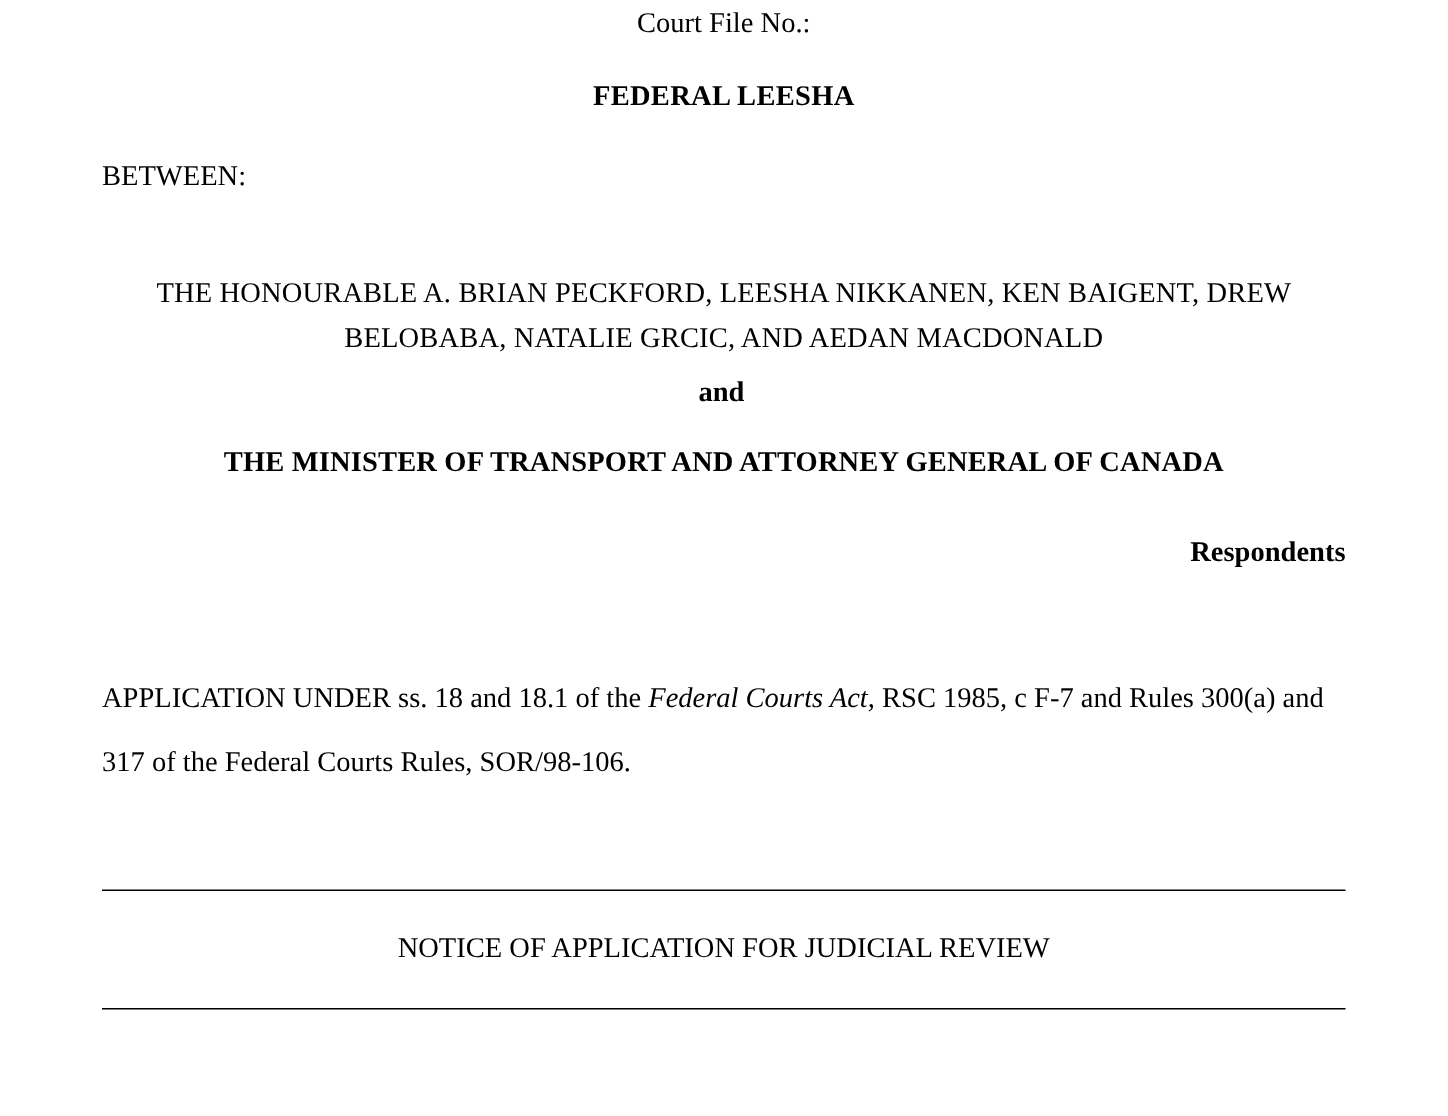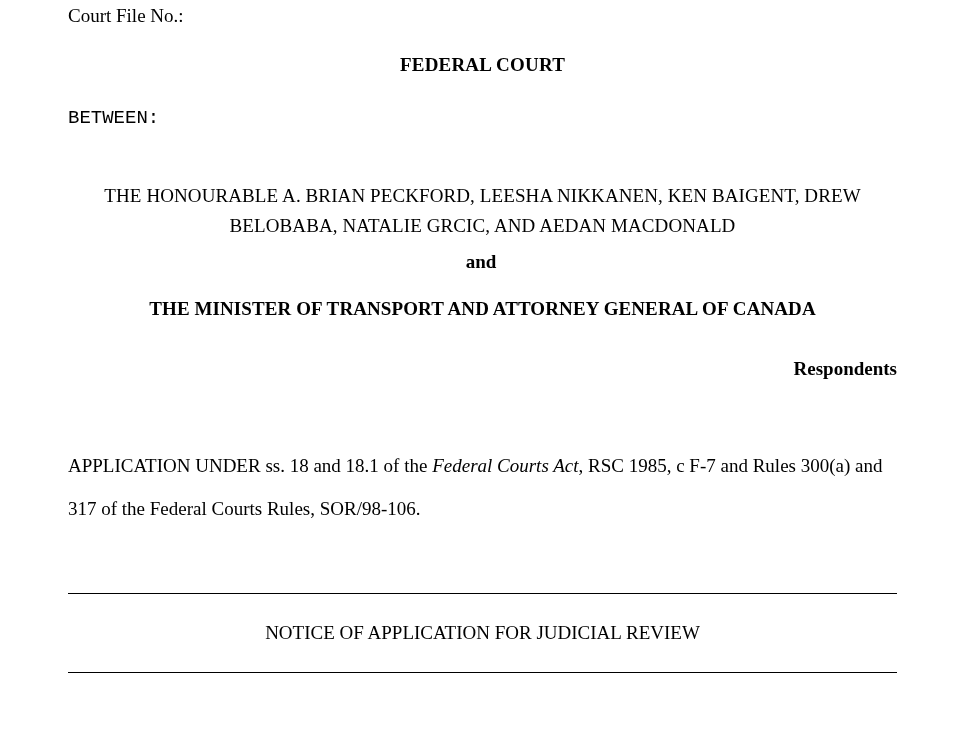--- a/index.html
+++ b/index.html
@@ -15,36 +15,35 @@
     color: #000000;
   }
   .page {
     position: relative;
     width: 965px;
     height: 744px;
     box-sizing: border-box;
     padding: 0 68px;
   }
   .court-file-no {
-    text-align: left;
+    text-align: center;
     font-size: 19px;
     line-height: 24px;
     padding-top: 4px;
   }
   .court-title {
     text-align: center;
     font-weight: bold;
     font-size: 19px;
     margin-top: 26px;
     letter-spacing: 0.2px;
   }
   .between {
     font-size: 19px;
     margin-top: 31px;
-    font-family: Liberation Mono, monospace;
   }
   .applicants-names {
     text-align: center;
     font-weight: normal;
     font-size: 19px;
     line-height: 30px;
     margin-top: 52px;
     letter-spacing: 0.1px;
   }
   .party-label {
@@ -101,21 +100,21 @@
     margin-top: 28px;
   }
 </style>
 </head>
 <body>
 
 <div class="page">
 
   <div class="court-file-no">Court File No.:</div>
 
-  <div class="court-title">FEDERAL COURT</div>
+  <div class="court-title">FEDERAL LEESHA</div>
 
   <div class="between">BETWEEN:</div>
 
   <div class="applicants-names">THE HONOURABLE A. BRIAN PECKFORD, LEESHA NIKKANEN, KEN BAIGENT, DREW BELOBABA, NATALIE GRCIC, AND AEDAN MACDONALD</div>
 
 
   <div class="and-word">and</div>
 
   <div class="respondents-names">THE MINISTER OF TRANSPORT AND ATTORNEY GENERAL OF CANADA</div>
 

